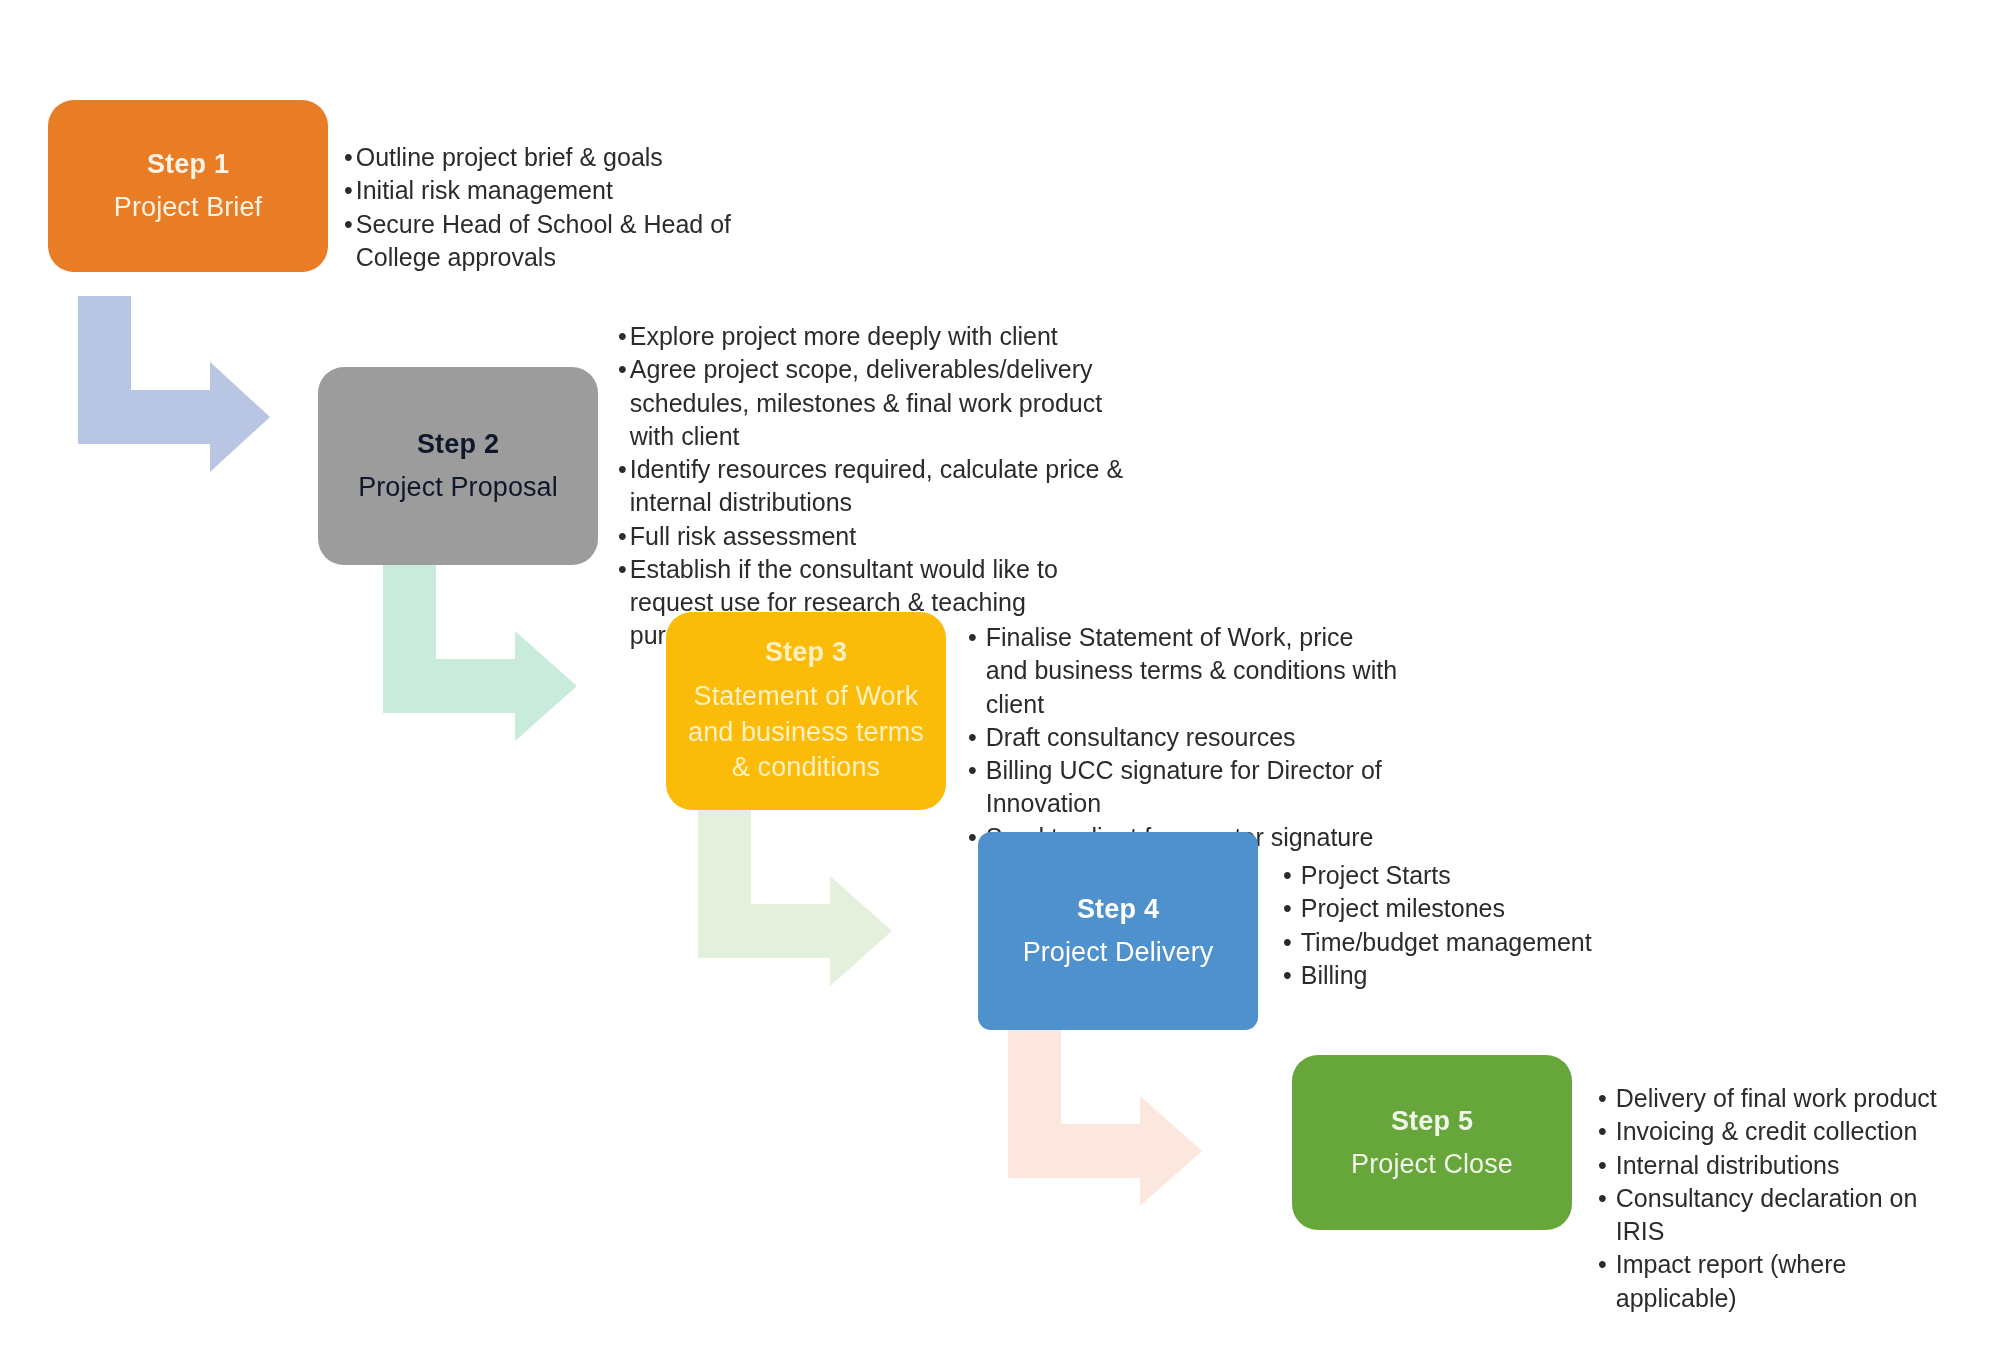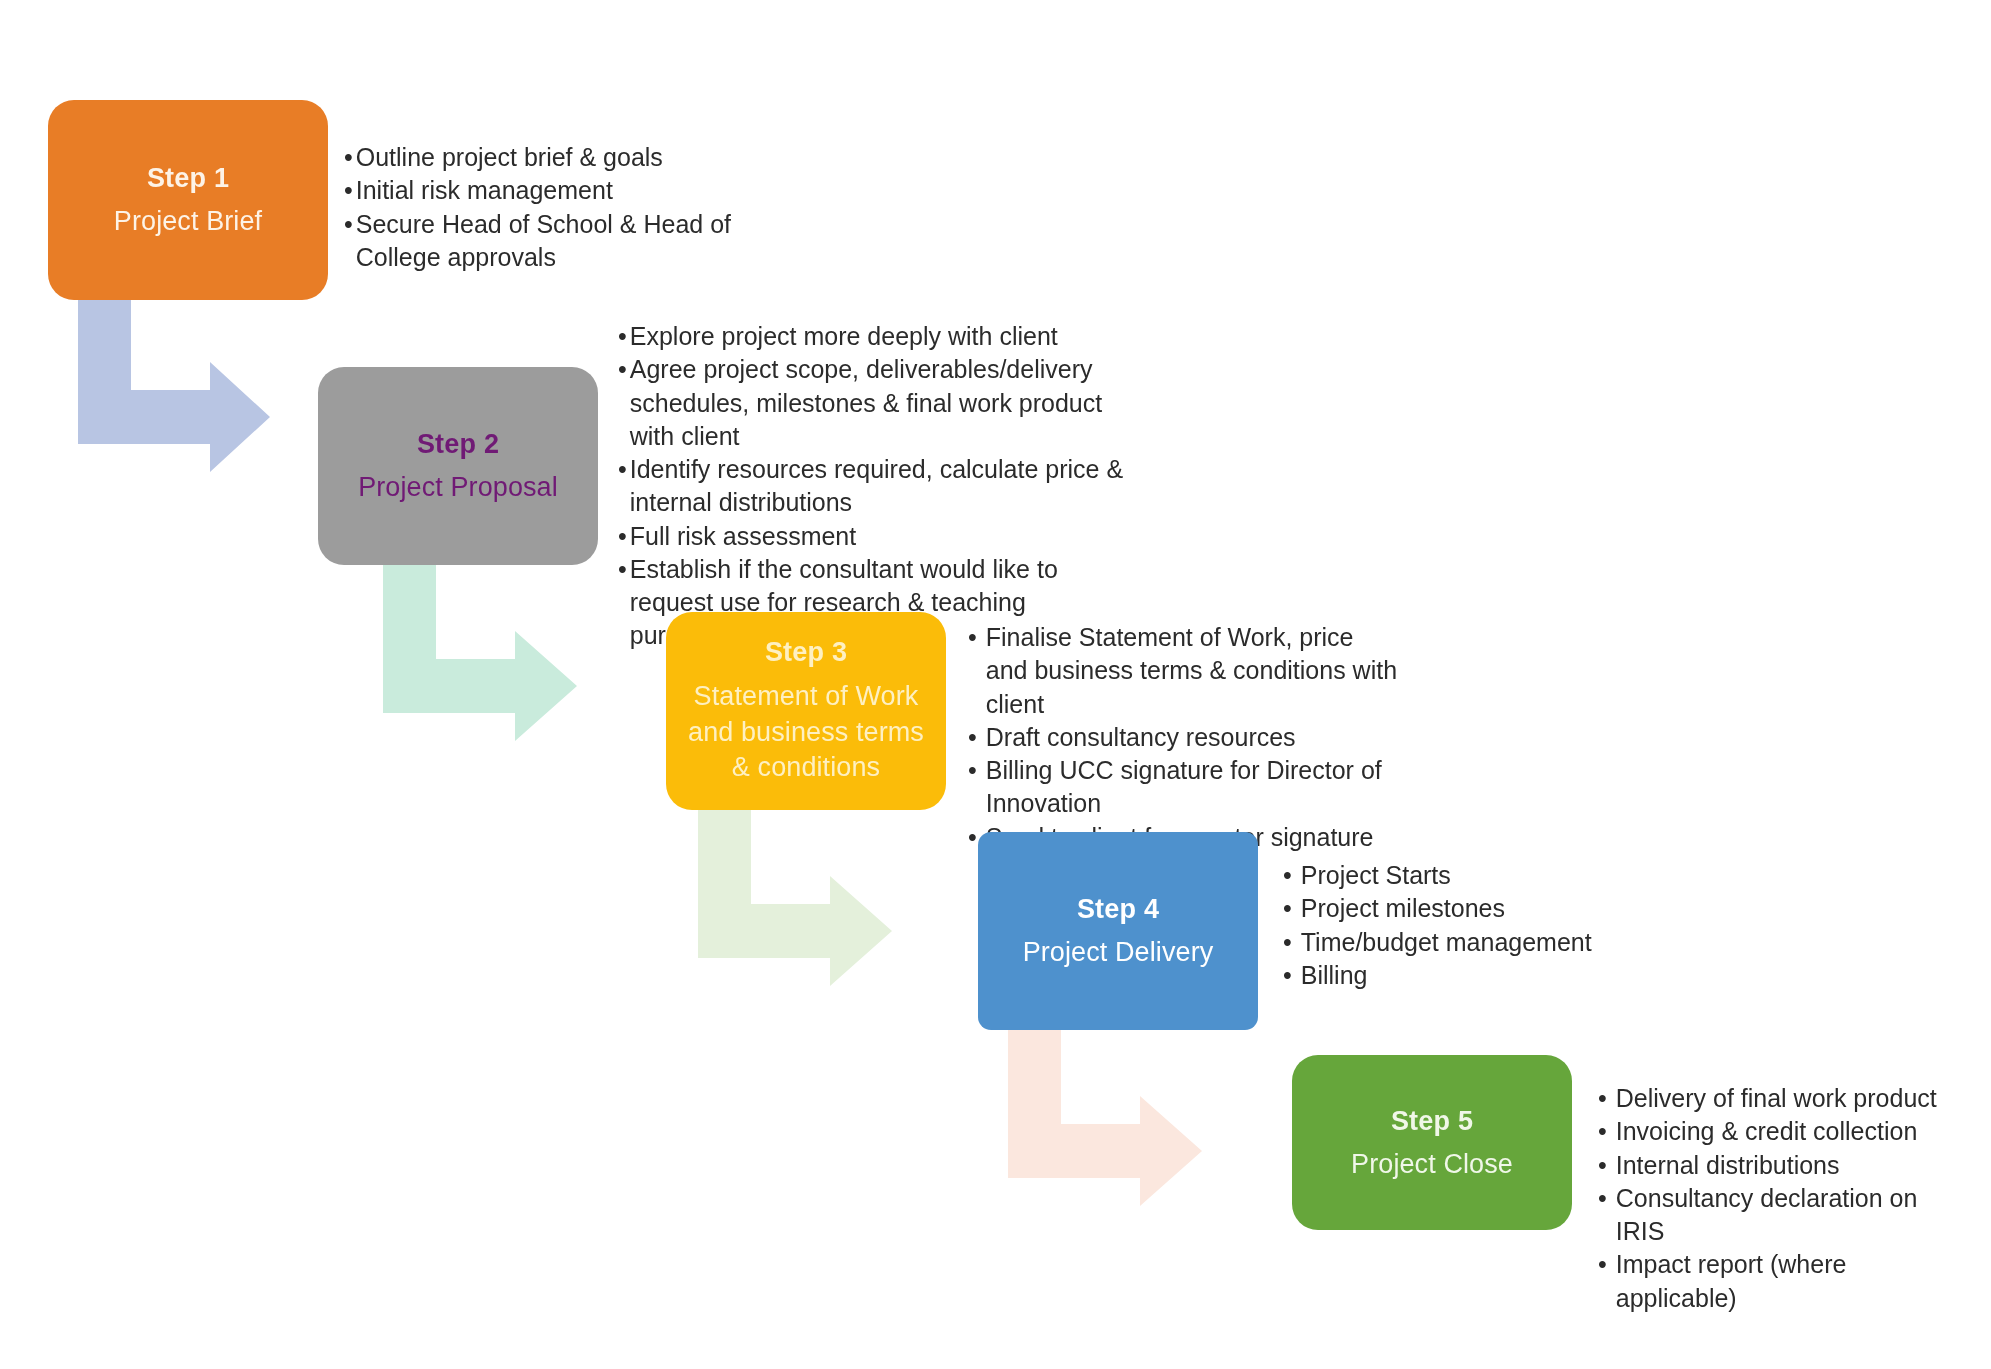--- a/index.html
+++ b/index.html
@@ -91,41 +91,41 @@
   </svg>
 
   <svg class="arrow-svg" style="left:690px; top:810px;" width="220" height="165" viewBox="0 0 220 165">
     <path id="arrow3-path" d="M8,0 L61,0 L61,94 L140,94 L140,66 L202,121 L140,176 L140,148 L8,148 Z" fill="#E4F0DB"></path>
   </svg>
 
   <svg class="arrow-svg" style="left:1000px; top:1030px;" width="220" height="165" viewBox="0 0 220 165">
     <path id="arrow4-path" d="M8,0 L61,0 L61,94 L140,94 L140,66 L202,121 L140,176 L140,148 L8,148 Z" fill="#FBE7DE"></path>
   </svg>
 
-  <div class="step-box" id="box-step-1" style="left: 48px; top: 100px; width: 280px; height: 200px; background: rgb(232, 125, 38); color: rgb(253, 243, 231);">
+  <div class="step-box" id="box-step-1" style="left: 48px; top: 100px; width: 280px; height: 172px; background: rgb(232, 125, 38); color: rgb(253, 243, 231);">
     <div class="step-num">Step 1</div>
     <div class="step-title">Project Brief</div>
   </div>
 
   <div class="bullets" id="bullets-step-1" style="left:344px; top:141px; width:470px;">
       <div class="bullet-row">
         <span class="bullet-dot">•</span>
         <span class="bullet-text">Outline project brief &amp; goals</span>
       </div>
       <div class="bullet-row">
         <span class="bullet-dot">•</span>
         <span class="bullet-text">Initial risk management</span>
       </div>
       <div class="bullet-row">
         <span class="bullet-dot">•</span>
         <span class="bullet-text">Secure Head of School &amp; Head of College approvals</span>
       </div>
     </div>
 
-  <div class="step-box" id="box-step-2" style="left: 318px; top: 367px; width: 280px; height: 198px; background: rgb(156, 156, 156); color: #701a75;">
+  <div class="step-box" id="box-step-2" style="left: 318px; top: 367px; width: 280px; height: 198px; background: rgb(156, 156, 156); color: #0f172a;">
     <div class="step-num">Step 2</div>
     <div class="step-title">Project Proposal</div>
   </div>
 
   <div class="bullets" id="bullets-step-2" style="left:618px; top:320px; width:512px;">
       <div class="bullet-row">
         <span class="bullet-dot">•</span>
         <span class="bullet-text">Explore project more deeply with client</span>
       </div>
       <div class="bullet-row">

